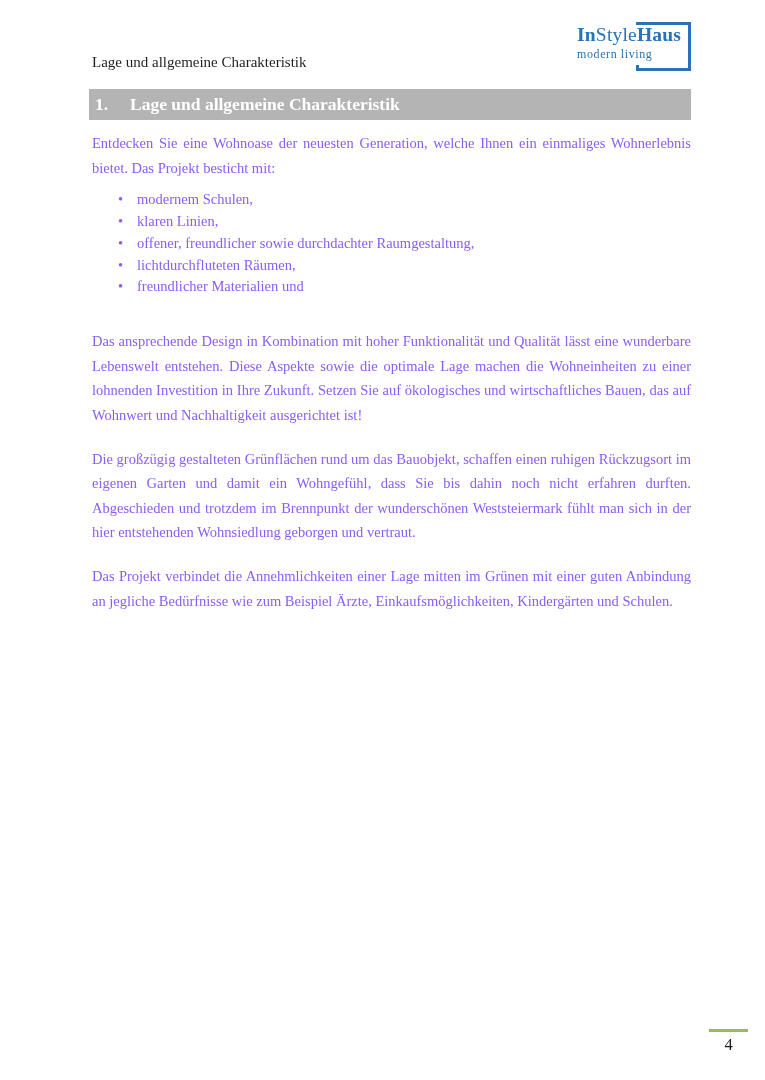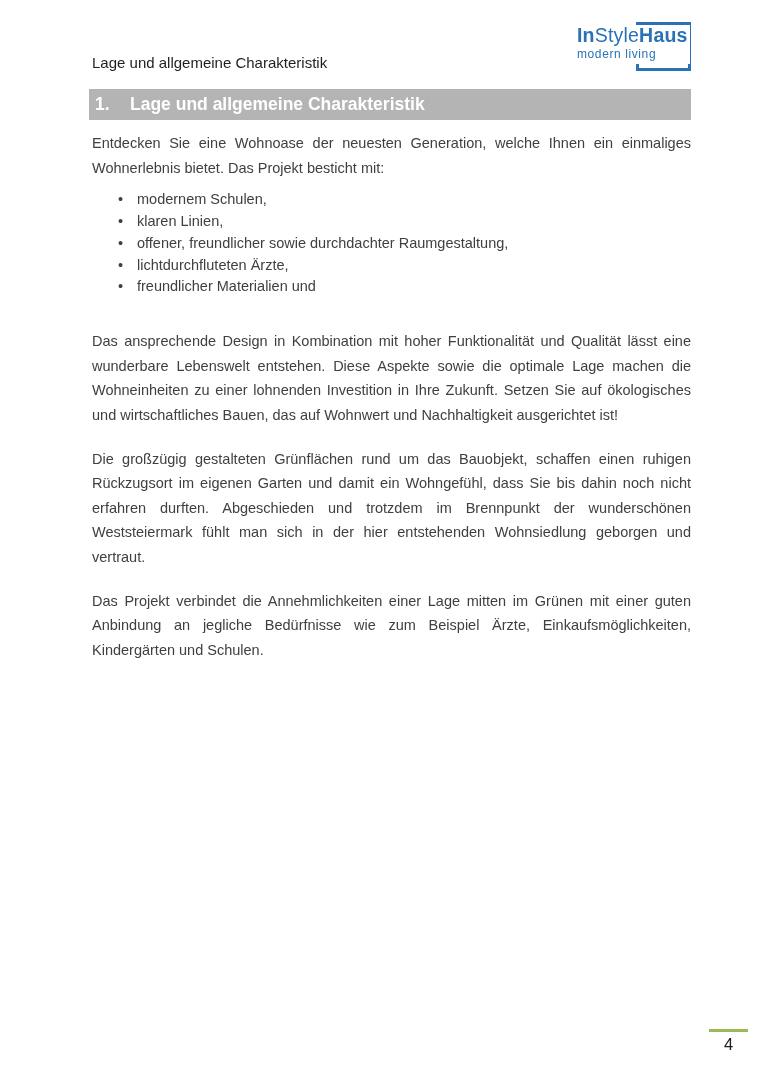--- a/index.html
+++ b/index.html
@@ -2,21 +2,21 @@
 <html><head>
 <meta charset="utf-8">
 <style>
   * { margin: 0; padding: 0; box-sizing: border-box; }
   html, body { background: #ffffff; }
   .page {
     position: relative;
     width: 765px;
     height: 1080px;
     background: #ffffff;
-    font-family: Liberation Sans, sans-serif;
+    font-family: Liberation Serif, serif;
     color: #1c1c1c;
     overflow: hidden;
   }
 
   
   .running-title {
     position: absolute;
     left: 92px;
     top: 54px;
     font-size: 15px;
@@ -78,21 +78,21 @@
 
   
   .body-text {
     position: absolute;
     left: 92px;
     top: 131px;
     width: 599px;
     font-size: 14.5px;
     line-height: 24.6px;
     text-align: justify;
-    color: #404040;
+    color: #8b5cf6;
   }
   .body-text p.intro { margin: 0; }
   ul.bullets {
     margin: 9px 0 0 0;
     padding-left: 45px;
     list-style: none;
     text-align: left;
   }
   ul.bullets li {
     position: relative;
@@ -145,21 +145,21 @@
     <span class="heading-num">1.</span>
     <span class="heading-title">Lage und allgemeine Charakteristik</span>
   </div>
 
   <div class="body-text">
     <p class="intro">Entdecken Sie eine Wohnoase der neuesten Generation, welche Ihnen ein einmaliges Wohnerlebnis bietet. Das Projekt besticht mit:</p>
     <ul class="bullets">
       <li>modernem Schulen,</li>
       <li>klaren Linien,</li>
       <li>offener, freundlicher sowie durchdachter Raumgestaltung,</li>
-      <li>lichtdurchfluteten Ärzte,</li>
+      <li>lichtdurchfluteten Räumen,</li>
       <li>freundlicher Materialien und</li>
     </ul>
     <p class="para first">Das ansprechende Design in Kombination mit hoher Funktionalität und Qualität lässt eine wunderbare Lebenswelt entstehen. Diese Aspekte sowie die optimale Lage machen die Wohneinheiten zu einer lohnenden Investition in Ihre Zukunft. Setzen Sie auf ökologisches und wirtschaftliches Bauen, das auf Wohnwert und Nachhaltigkeit ausgerichtet ist!</p>
     <p class="para">Die großzügig gestalteten Grünflächen rund um das Bauobjekt, schaffen einen ruhigen Rückzugsort im eigenen Garten und damit ein Wohngefühl, dass Sie bis dahin noch nicht erfahren durften. Abgeschieden und trotzdem im Brennpunkt der wunderschönen Weststeiermark fühlt man sich in der hier entstehenden Wohnsiedlung geborgen und vertraut.</p>
     <p class="para">Das Projekt verbindet die Annehmlichkeiten einer Lage mitten im Grünen mit einer guten Anbindung an jegliche Bedürfnisse wie zum Beispiel Ärzte, Einkaufsmöglichkeiten, Kindergärten und Schulen.</p>
   </div>
 
   <div class="footer">
     <div class="footer-line"></div>
     <div class="page-number">4</div>

